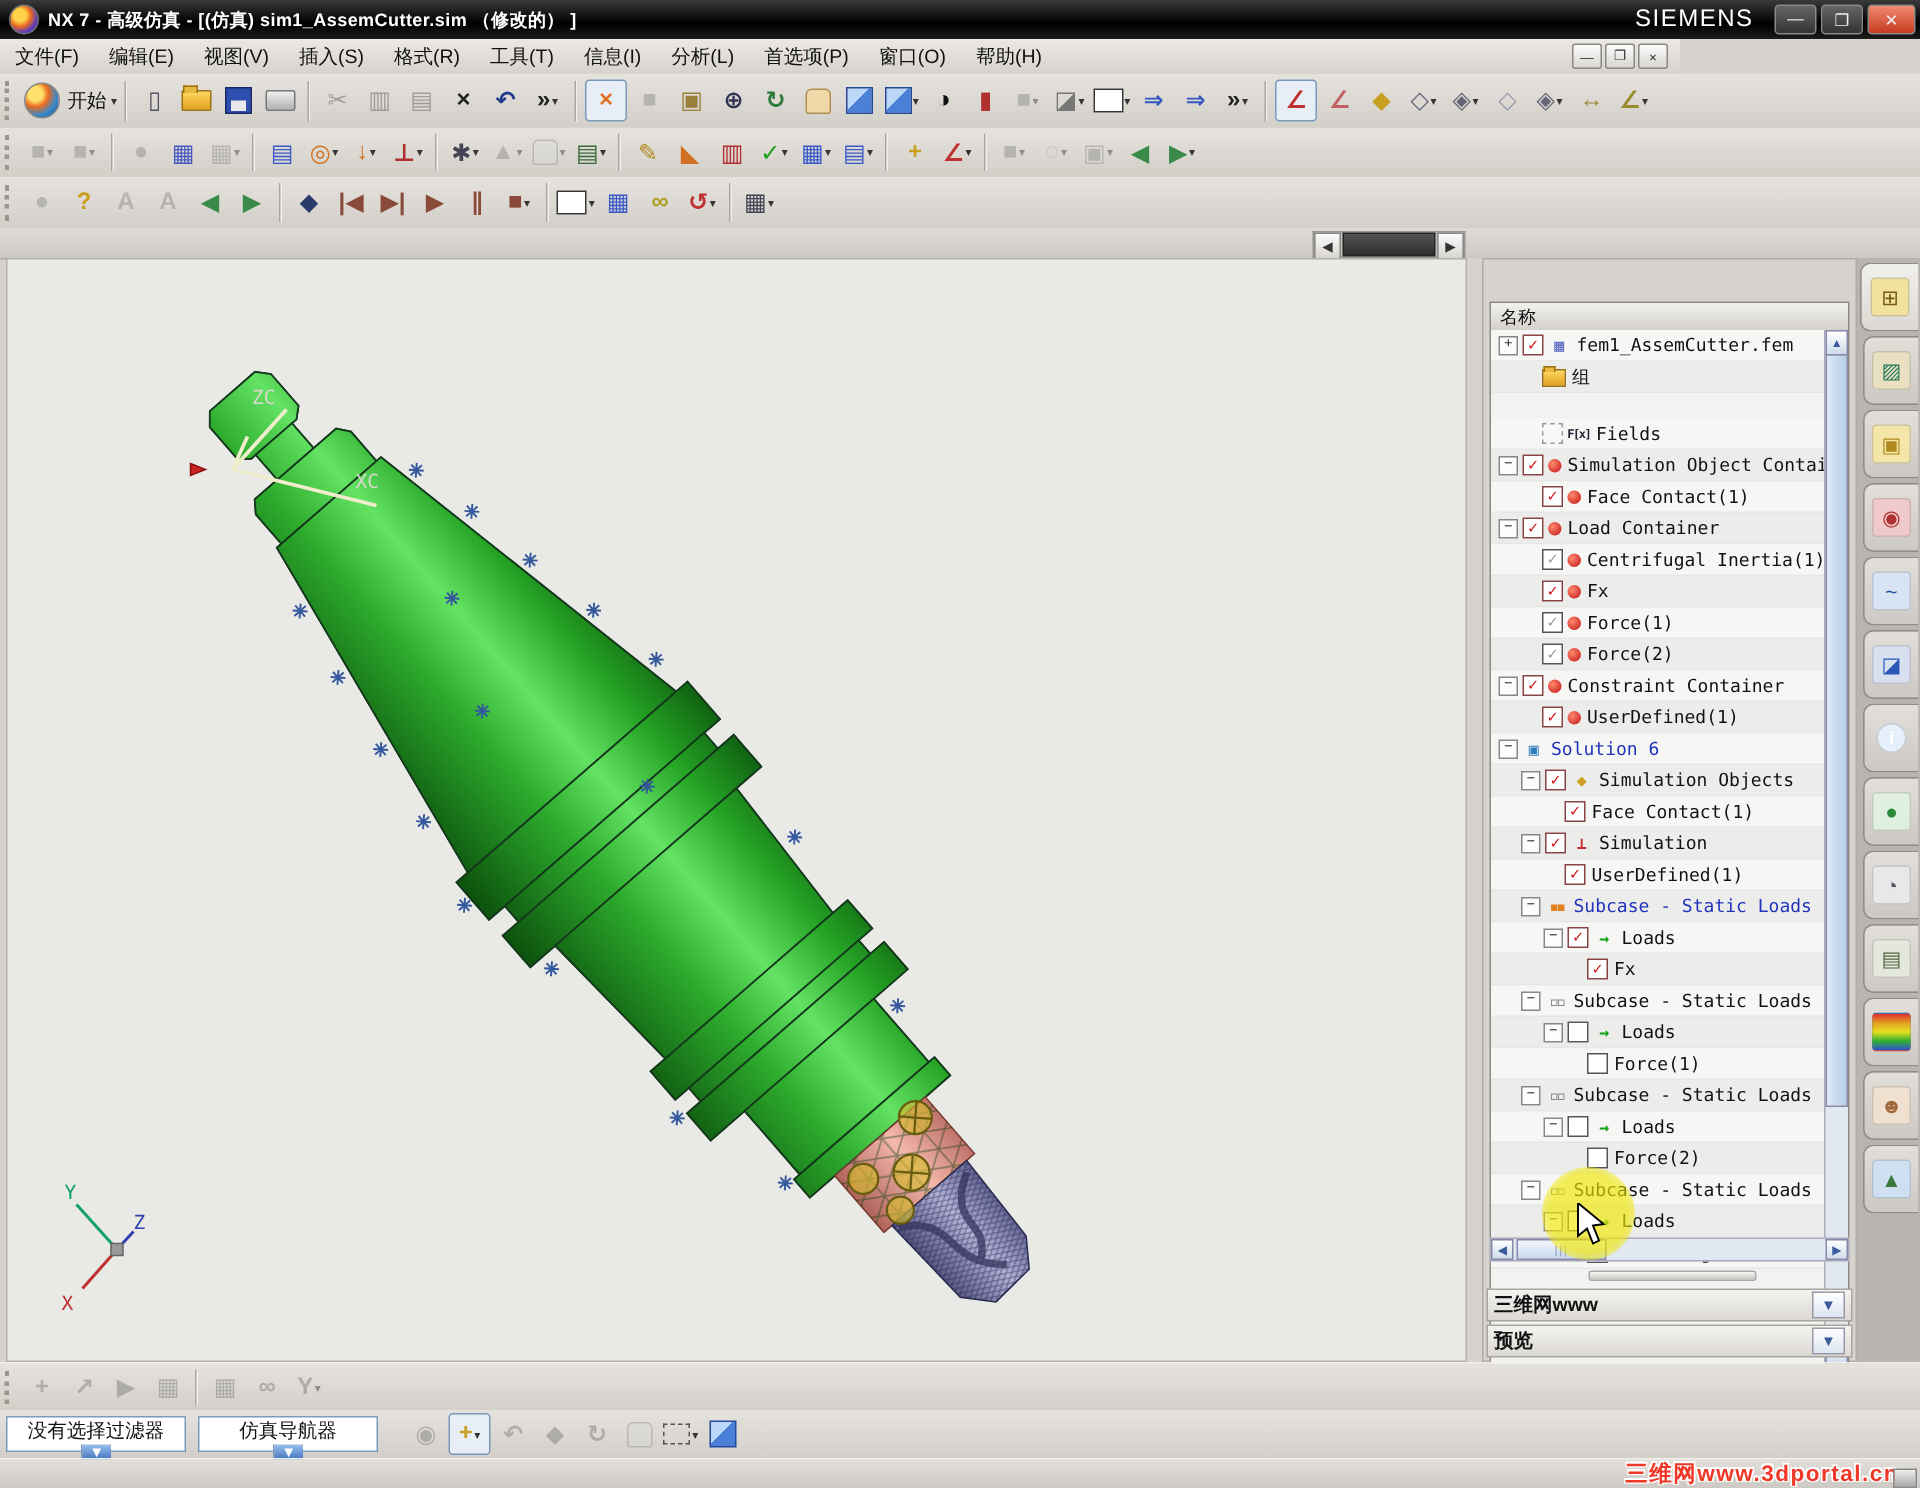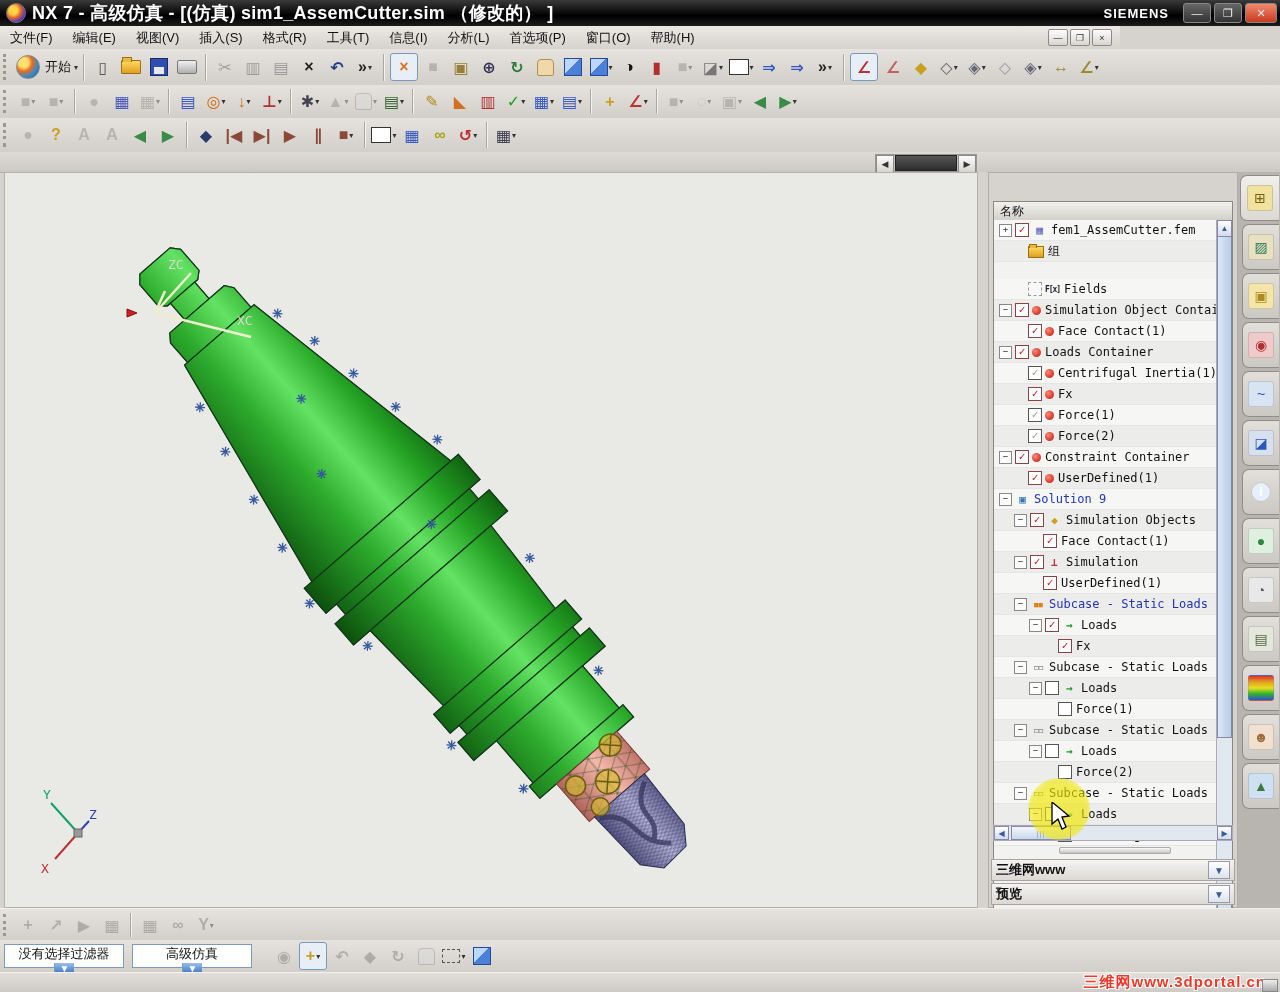--- a/index.html
+++ b/index.html
@@ -7,22 +7,22 @@
        font-family:"Liberation Sans","DejaVu Sans",sans-serif;overflow:hidden;
        -webkit-user-select:none;user-select:none;}
   .abs{position:absolute;}
 
   
   #titlebar{left:0;top:0;width:1280px;height:26px;background:linear-gradient(#3a3a3a,#000 60%,#1c1c1c);
             display:flex;align-items:center;color:#fff;}
   #app-icon{width:18px;height:18px;margin:0 6px 0 6px;border-radius:50%;
             background:radial-gradient(circle at 35% 35%,#ffd24a 0 25%,#e86a20 45%,#5a3ac0 70%,#1a1a60 100%);
             border:1px solid #777;}
-  #win-title{font-weight:bold;font-size:18px;letter-spacing:.3px;white-space:nowrap;}
-  #brand{margin-left:auto;font-weight:bold;font-size:13px;letter-spacing:1px;margin-right:14px;}
+  #win-title{font-weight:bold;font-size:12px;letter-spacing:.3px;white-space:nowrap;}
+  #brand{margin-left:auto;font-weight:normal;font-size:16px;letter-spacing:1px;margin-right:14px;}
   .wbtn{width:26px;height:18px;margin-right:3px;border-radius:3px;border:1px solid #888;
         display:flex;align-items:center;justify-content:center;font-size:11px;color:#eee;
         background:linear-gradient(#666,#333);}
   .wbtn.close{background:linear-gradient(#f08a70,#c83a20);width:30px;}
 
   
   #menubar{left:0;top:26px;width:1120px;height:23px;background:linear-gradient(#ece9e4,#d6d3ce);
            border-bottom:1px solid #b8b5b0;display:flex;align-items:center;font-size:13px;color:#111;}
   .menu-item{padding:2px 10px;white-space:nowrap;}
   .mdi-btns{margin-left:auto;display:flex;margin-right:8px;}
@@ -616,21 +616,21 @@
         <div class="trow" style="padding-left: 20px;">
           <span class="exp-sp"></span>
           <span class="cb red">✓</span>
           <span class="dot"></span>
           <span class="lbl">Face Contact(1)</span>
         </div>
         <div class="trow" style="padding-left: 5px;">
           <span class="exp">−</span>
           <span class="cb red">✓</span>
           <span class="dot"></span>
-          <span class="lbl">Loads Container</span>
+          <span class="lbl">Load Container</span>
         </div>
         <div class="trow" style="padding-left: 20px;">
           <span class="exp-sp"></span>
           <span class="cb gray">✓</span>
           <span class="dot"></span>
           <span class="lbl">Centrifugal Inertia(1)</span>
         </div>
         <div class="trow" style="padding-left: 20px;">
           <span class="exp-sp"></span>
           <span class="cb red">✓</span>
@@ -657,21 +657,21 @@
         </div>
         <div class="trow" style="padding-left: 20px;">
           <span class="exp-sp"></span>
           <span class="cb red">✓</span>
           <span class="dot"></span>
           <span class="lbl">UserDefined(1)</span>
         </div>
         <div class="trow" style="padding-left: 5px;">
           <span class="exp">−</span>
           <span class="ticon i-solution"></span>
-          <span class="lbl blue">Solution 9</span>
+          <span class="lbl blue">Solution 6</span>
         </div>
         <div class="trow" style="padding-left: 20px;">
           <span class="exp">−</span>
           <span class="cb red">✓</span>
           <span class="ticon i-simobj"></span>
           <span class="lbl">Simulation Objects</span>
         </div>
         <div class="trow" style="padding-left: 35px;">
           <span class="exp-sp"></span>
           <span class="cb red">✓</span>
@@ -843,21 +843,21 @@
       <span style="color: rgb(119, 119, 119); font-weight: bold;">Y</span>
       <span class="dd">▾</span>
     </div>
   </div>
 <div class="abs" id="selbar">
   <div class="combo" style="width:118px">
     <span class="cval" style="flex:1">没有选择过滤器</span>
     <span class="carr">▼</span>
   </div>
   <div class="combo" style="width:118px">
-    <span class="cval" style="flex:1">高级仿真</span>
+    <span class="cval" style="flex:1">仿真导航器</span>
     <span class="carr">▼</span>
   </div>
   <span id="selicons" style="display:flex;align-items:center">
       <div class="grab"></div>
       <div class="tbi gray">
         <span style="color: rgb(119, 119, 119); font-weight: bold;">◉</span>
       </div>
       <div class="tbi boxed">
         <span style="color: rgb(200, 160, 32); font-weight: bold;">+</span>
         <span class="dd">▾</span>

